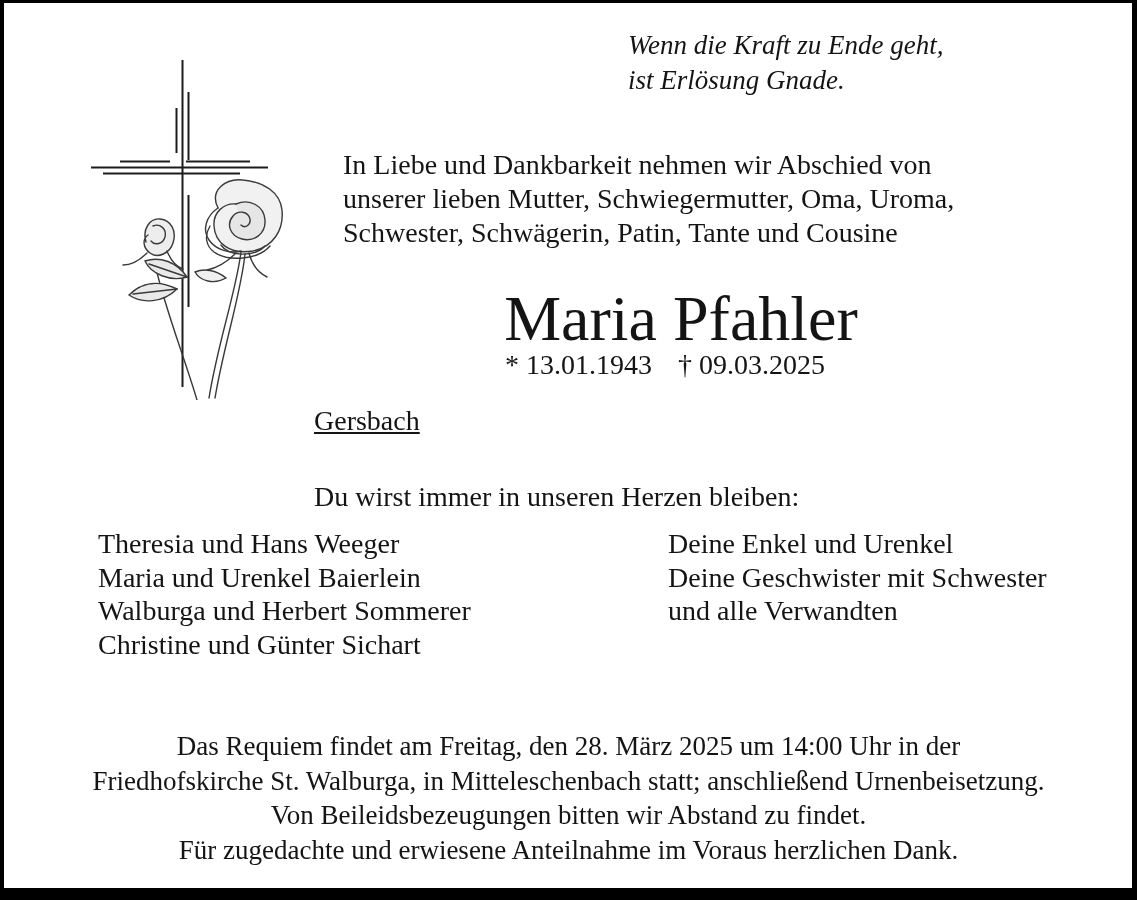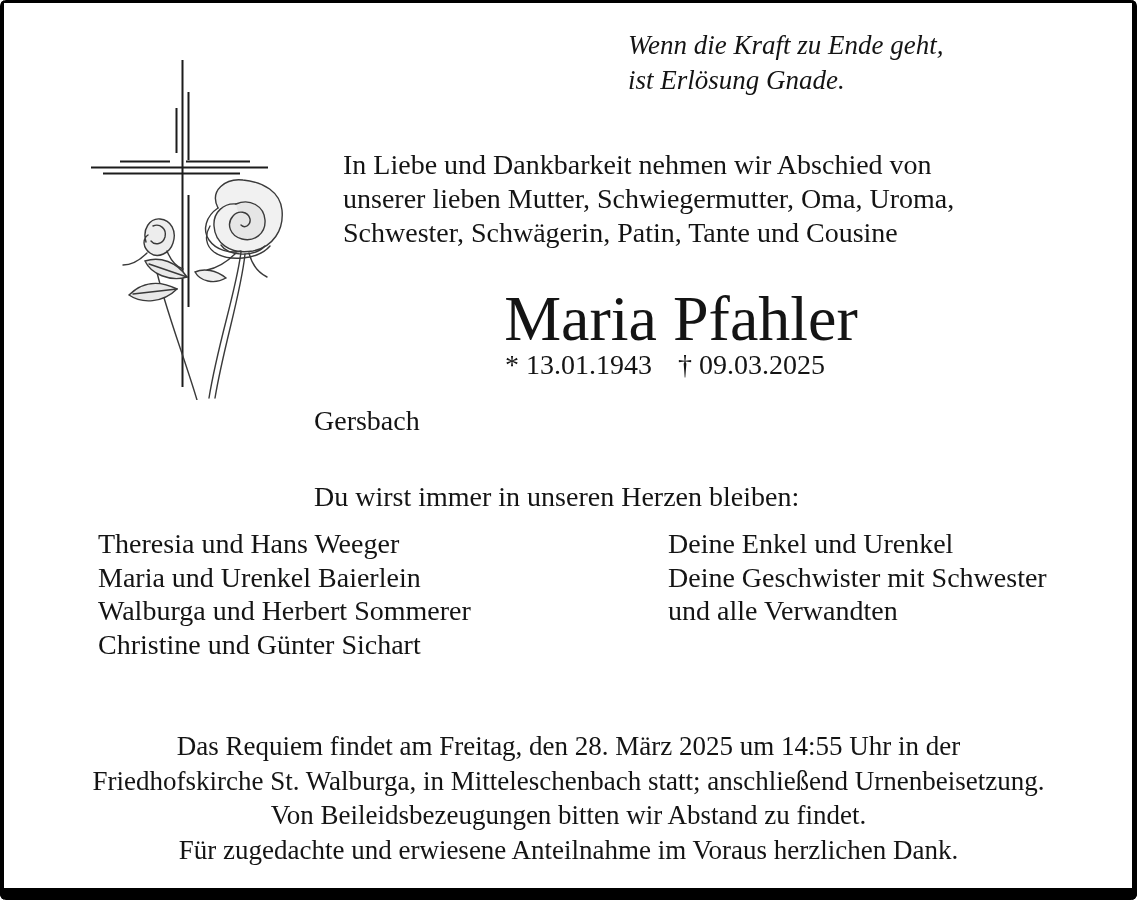--- a/index.html
+++ b/index.html
@@ -8,21 +8,20 @@
     background: #ffffff;
   }
   .page {
     position: relative;
     width: 1137px;
     height: 900px;
     background: #ffffff;
     overflow: hidden;
     font-family: "Liberation Serif", "DejaVu Serif", serif;
     color: #141414;
-    border-radius: 6px;
   }
   
   .edge { position: absolute; background: #000000; }
   .edge-top    { left: 0; top: 0; width: 1137px; height: 3px; }
   .edge-left   { left: 0; top: 0; width: 4px; height: 900px; }
   .edge-right  { left: 1132px; top: 0; width: 5px; height: 900px; }
   .edge-bottom { left: 0; top: 888px; width: 1137px; height: 12px; }
 
   .artwork {
     position: absolute;
@@ -74,20 +73,21 @@
     line-height: 34px;
     white-space: nowrap;
   }
 
   .place {
     position: absolute;
     left: 314px;
     top: 404px;
     font-size: 28px;
     line-height: 34px;
+    text-decoration: underline;
   }
   .tribute {
     position: absolute;
     left: 314px;
     top: 480px;
     font-size: 28px;
     line-height: 34px;
     white-space: nowrap;
   }
 
@@ -199,19 +199,19 @@
     <div>Christine und Günter Sichart</div>
   </div>
 
   <div class="mourners-right">
     <div>Deine Enkel und Urenkel</div>
     <div>Deine Geschwister mit Schwester</div>
     <div>und alle Verwandten</div>
   </div>
 
   <div class="footer">
-    <div>Das Requiem findet am Freitag, den 28. März 2025 um 14:55 Uhr in der</div>
+    <div>Das Requiem findet am Freitag, den 28. März 2025 um 14:00 Uhr in der</div>
     <div>Friedhofskirche St. Walburga, in Mitteleschenbach statt; anschließend Urnenbeisetzung.</div>
     <div>Von Beileidsbezeugungen bitten wir Abstand zu findet.</div>
     <div>Für zugedachte und erwiesene Anteilnahme im Voraus herzlichen Dank.</div>
   </div>
 
 </div>
 
 </body></html>

